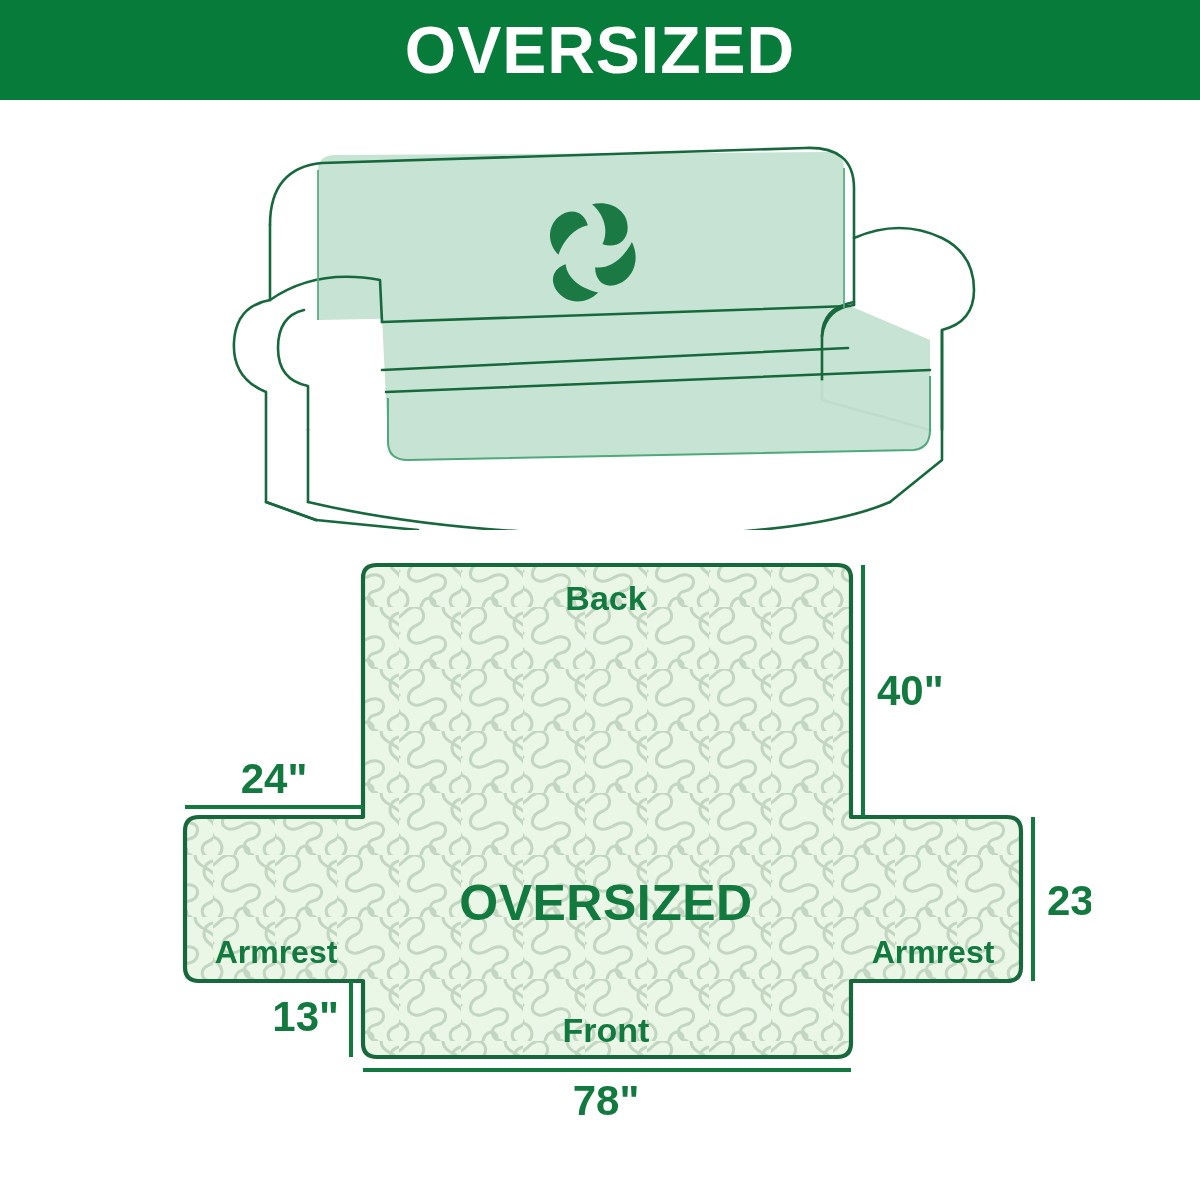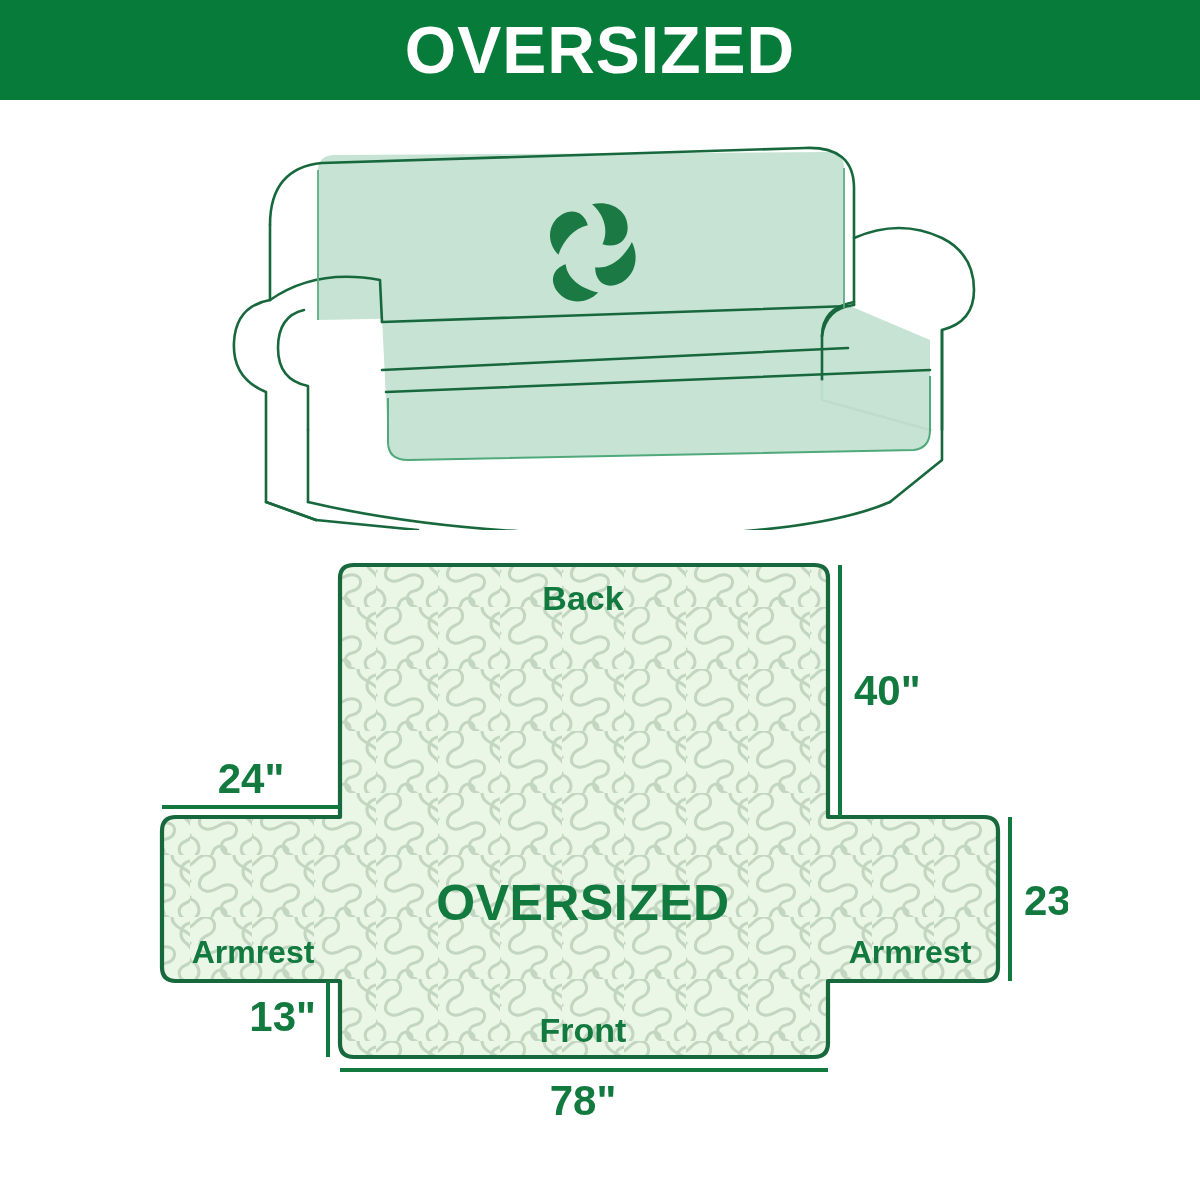--- a/index.html
+++ b/index.html
@@ -22,21 +22,21 @@
     letter-spacing:1px;
     line-height:1;
     font-family:"Liberation Sans",sans-serif;
   }
 
   
   .sofa-wrap{position:absolute;left:230px;top:130px;width:760px;height:400px;}
   .sofa-svg{display:block;width:760px;height:400px;}
 
   
-  .layout-wrap{position:absolute;left:128px;top:545px;width:940px;height:580px;}
+  .layout-wrap{position:absolute;left:151px;top:545px;width:940px;height:580px;}
   .layout-svg{display:block;width:940px;height:580px;}
 
   .dim-label{
     font-family:"Liberation Sans",sans-serif;
     font-weight:700;
     fill:#12793F;
   }
   .panel-label{
     font-family:"Liberation Sans",sans-serif;
     font-weight:700;

